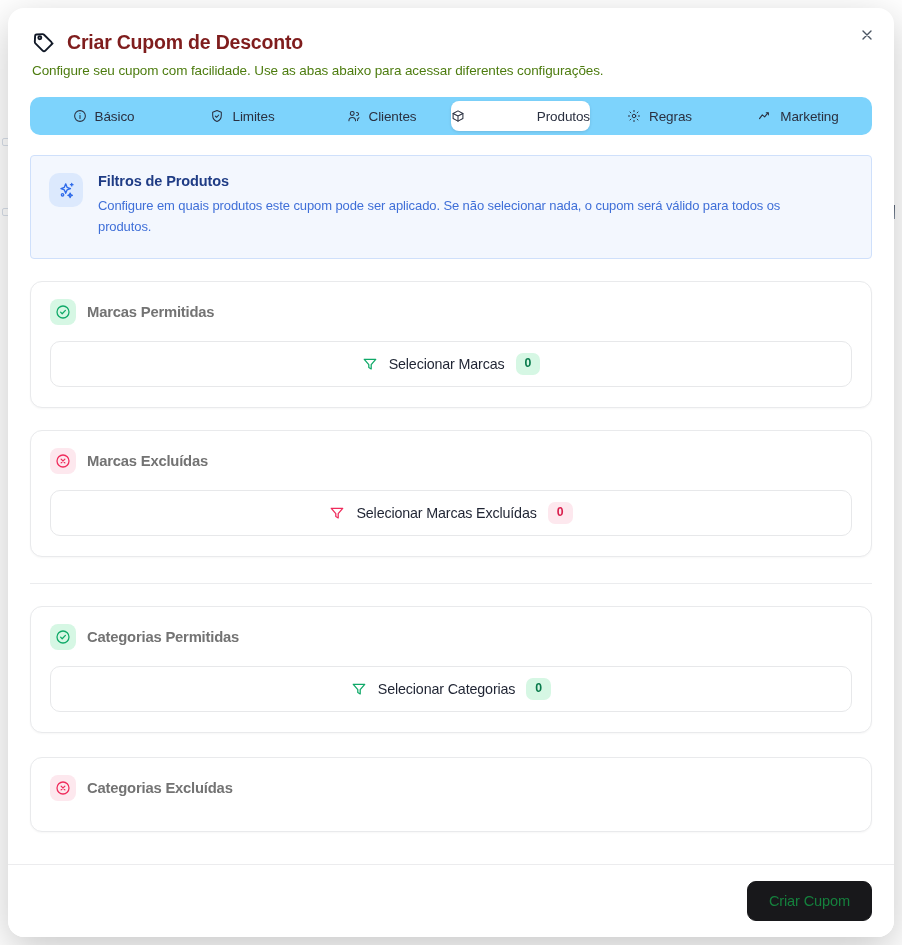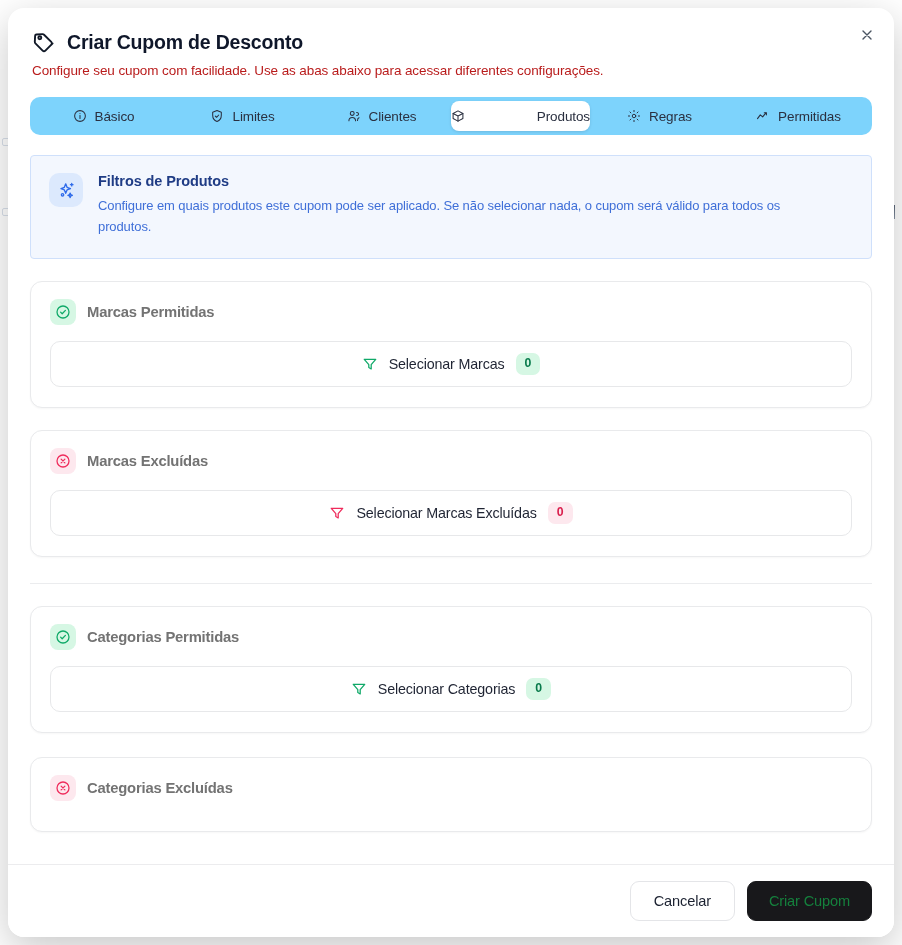--- a/index.html
+++ b/index.html
@@ -61,27 +61,27 @@
   }
   .title-row {
     display: flex;
     align-items: center;
     gap: 11px;
   }
   .title-icon { width: 24px; height: 24px; display:block; color:#101826; flex:0 0 auto;}
   .modal-title {
     font-size: 19.5px;
     font-weight: 700;
-    color: #0f172a;
+    color: #7f1d1d;
     letter-spacing: -0.2px;
   }
   .modal-subtitle {
     margin-top: 9px;
     font-size: 13.5px;
-    color: #b91c1c;
+    color: #4d7c0f;
     letter-spacing: -0.1px;
   }
   .close-btn {
     position: absolute;
     top: 13px;
     right: 13px;
     width: 28px; height: 28px;
     border: none;
     background: transparent;
     cursor: pointer;
@@ -363,21 +363,21 @@
       <span>Regras</span>
     </button>
 
     <button class="tab">
       <span>
         <svg viewBox="0 0 24 24" fill="none" stroke="currentColor" stroke-width="1.9" stroke-linecap="round" stroke-linejoin="round">
           <path d="M2.6 16.4 7.4 10l4 3.4 5.6-6.6"></path>
             <path d="M14.2 6.4h3.6v3.6"></path>
         </svg>
       </span>
-      <span>Permitidas</span>
+      <span>Marketing</span>
     </button>
   </div>
 
   <div class="modal-body">
 
     <div class="info-banner">
       <div class="info-icon-wrap">
         <svg viewBox="0 0 24 24" fill="none" stroke="currentColor" stroke-width="1.7" stroke-linecap="round" stroke-linejoin="round">
           <path d="M11 3.6l1.7 4.3 4.3 1.7-4.3 1.7L11 15.6 9.3 11.3 5 9.6l4.3-1.7Z"></path>
           <path d="M18.6 3v3.2M17 4.6h3.2"></path>
@@ -464,17 +464,16 @@
               <path d="M9.2 9.2l5.6 5.6M14.8 9.2l-5.6 5.6"></path>
           </svg>
         </span>
         <span class="card-title">Categorias Excluídas</span>
       </div>
     </div>
 
   </div>
 
   <div class="modal-footer">
-    <button class="btn btn-cancel">Cancelar</button>
     <button class="btn btn-primary">Criar Cupom</button>
   </div>
 
 </div>
 
 </body></html>

